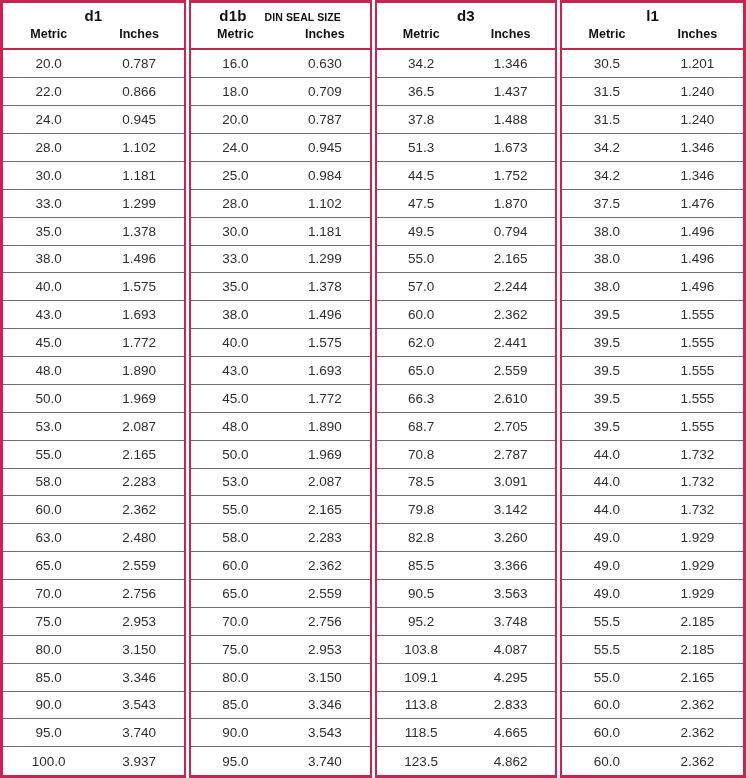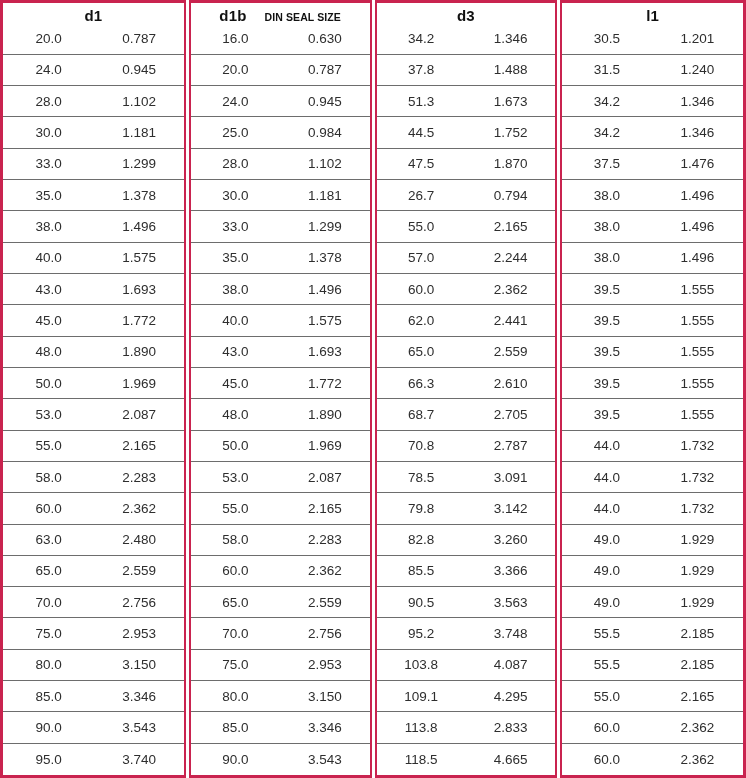--- a/index.html
+++ b/index.html
@@ -65,33 +65,53 @@
       <th colspan="2" class="gt gs">
         <span>d1b</span><span class="sub">DIN SEAL SIZE</span>
       </th>
       <th colspan="2" class="gt gs">
         <span>d3</span>
       </th>
       <th colspan="2" class="gt gs">
         <span>l1</span>
       </th>
     </tr>
+    <tr class="col-header-row">
+      <th>Metric</th>
+      <th>Inches</th>
+      <th class="gs">Metric</th>
+      <th>Inches</th>
+      <th class="gs">Metric</th>
+      <th>Inches</th>
+      <th class="gs">Metric</th>
+      <th>Inches</th>
+    </tr>
   </thead>
   <tbody>
       <tr>
         <td>20.0</td>
         <td>0.787</td>
         <td class="gs">16.0</td>
         <td>0.630</td>
         <td class="gs">34.2</td>
         <td>1.346</td>
         <td class="gs">30.5</td>
         <td>1.201</td>
       </tr>
       <tr>
+        <td>22.0</td>
+        <td>0.866</td>
+        <td class="gs">18.0</td>
+        <td>0.709</td>
+        <td class="gs">36.5</td>
+        <td>1.437</td>
+        <td class="gs">31.5</td>
+        <td>1.240</td>
+      </tr>
+      <tr>
         <td>24.0</td>
         <td>0.945</td>
         <td class="gs">20.0</td>
         <td>0.787</td>
         <td class="gs">37.8</td>
         <td>1.488</td>
         <td class="gs">31.5</td>
         <td>1.240</td>
       </tr>
       <tr>
@@ -122,21 +142,21 @@
         <td class="gs">47.5</td>
         <td>1.870</td>
         <td class="gs">37.5</td>
         <td>1.476</td>
       </tr>
       <tr>
         <td>35.0</td>
         <td>1.378</td>
         <td class="gs">30.0</td>
         <td>1.181</td>
-        <td class="gs">26.7</td>
+        <td class="gs">49.5</td>
         <td>0.794</td>
         <td class="gs">38.0</td>
         <td>1.496</td>
       </tr>
       <tr>
         <td>38.0</td>
         <td>1.496</td>
         <td class="gs">33.0</td>
         <td>1.299</td>
         <td class="gs">55.0</td>
@@ -307,14 +327,24 @@
       <tr>
         <td>95.0</td>
         <td>3.740</td>
         <td class="gs">90.0</td>
         <td>3.543</td>
         <td class="gs">118.5</td>
         <td>4.665</td>
         <td class="gs">60.0</td>
         <td>2.362</td>
       </tr>
+      <tr>
+        <td>100.0</td>
+        <td>3.937</td>
+        <td class="gs">95.0</td>
+        <td>3.740</td>
+        <td class="gs">123.5</td>
+        <td>4.862</td>
+        <td class="gs">60.0</td>
+        <td>2.362</td>
+      </tr>
     </tbody>
 </table>
 
 </body></html>

